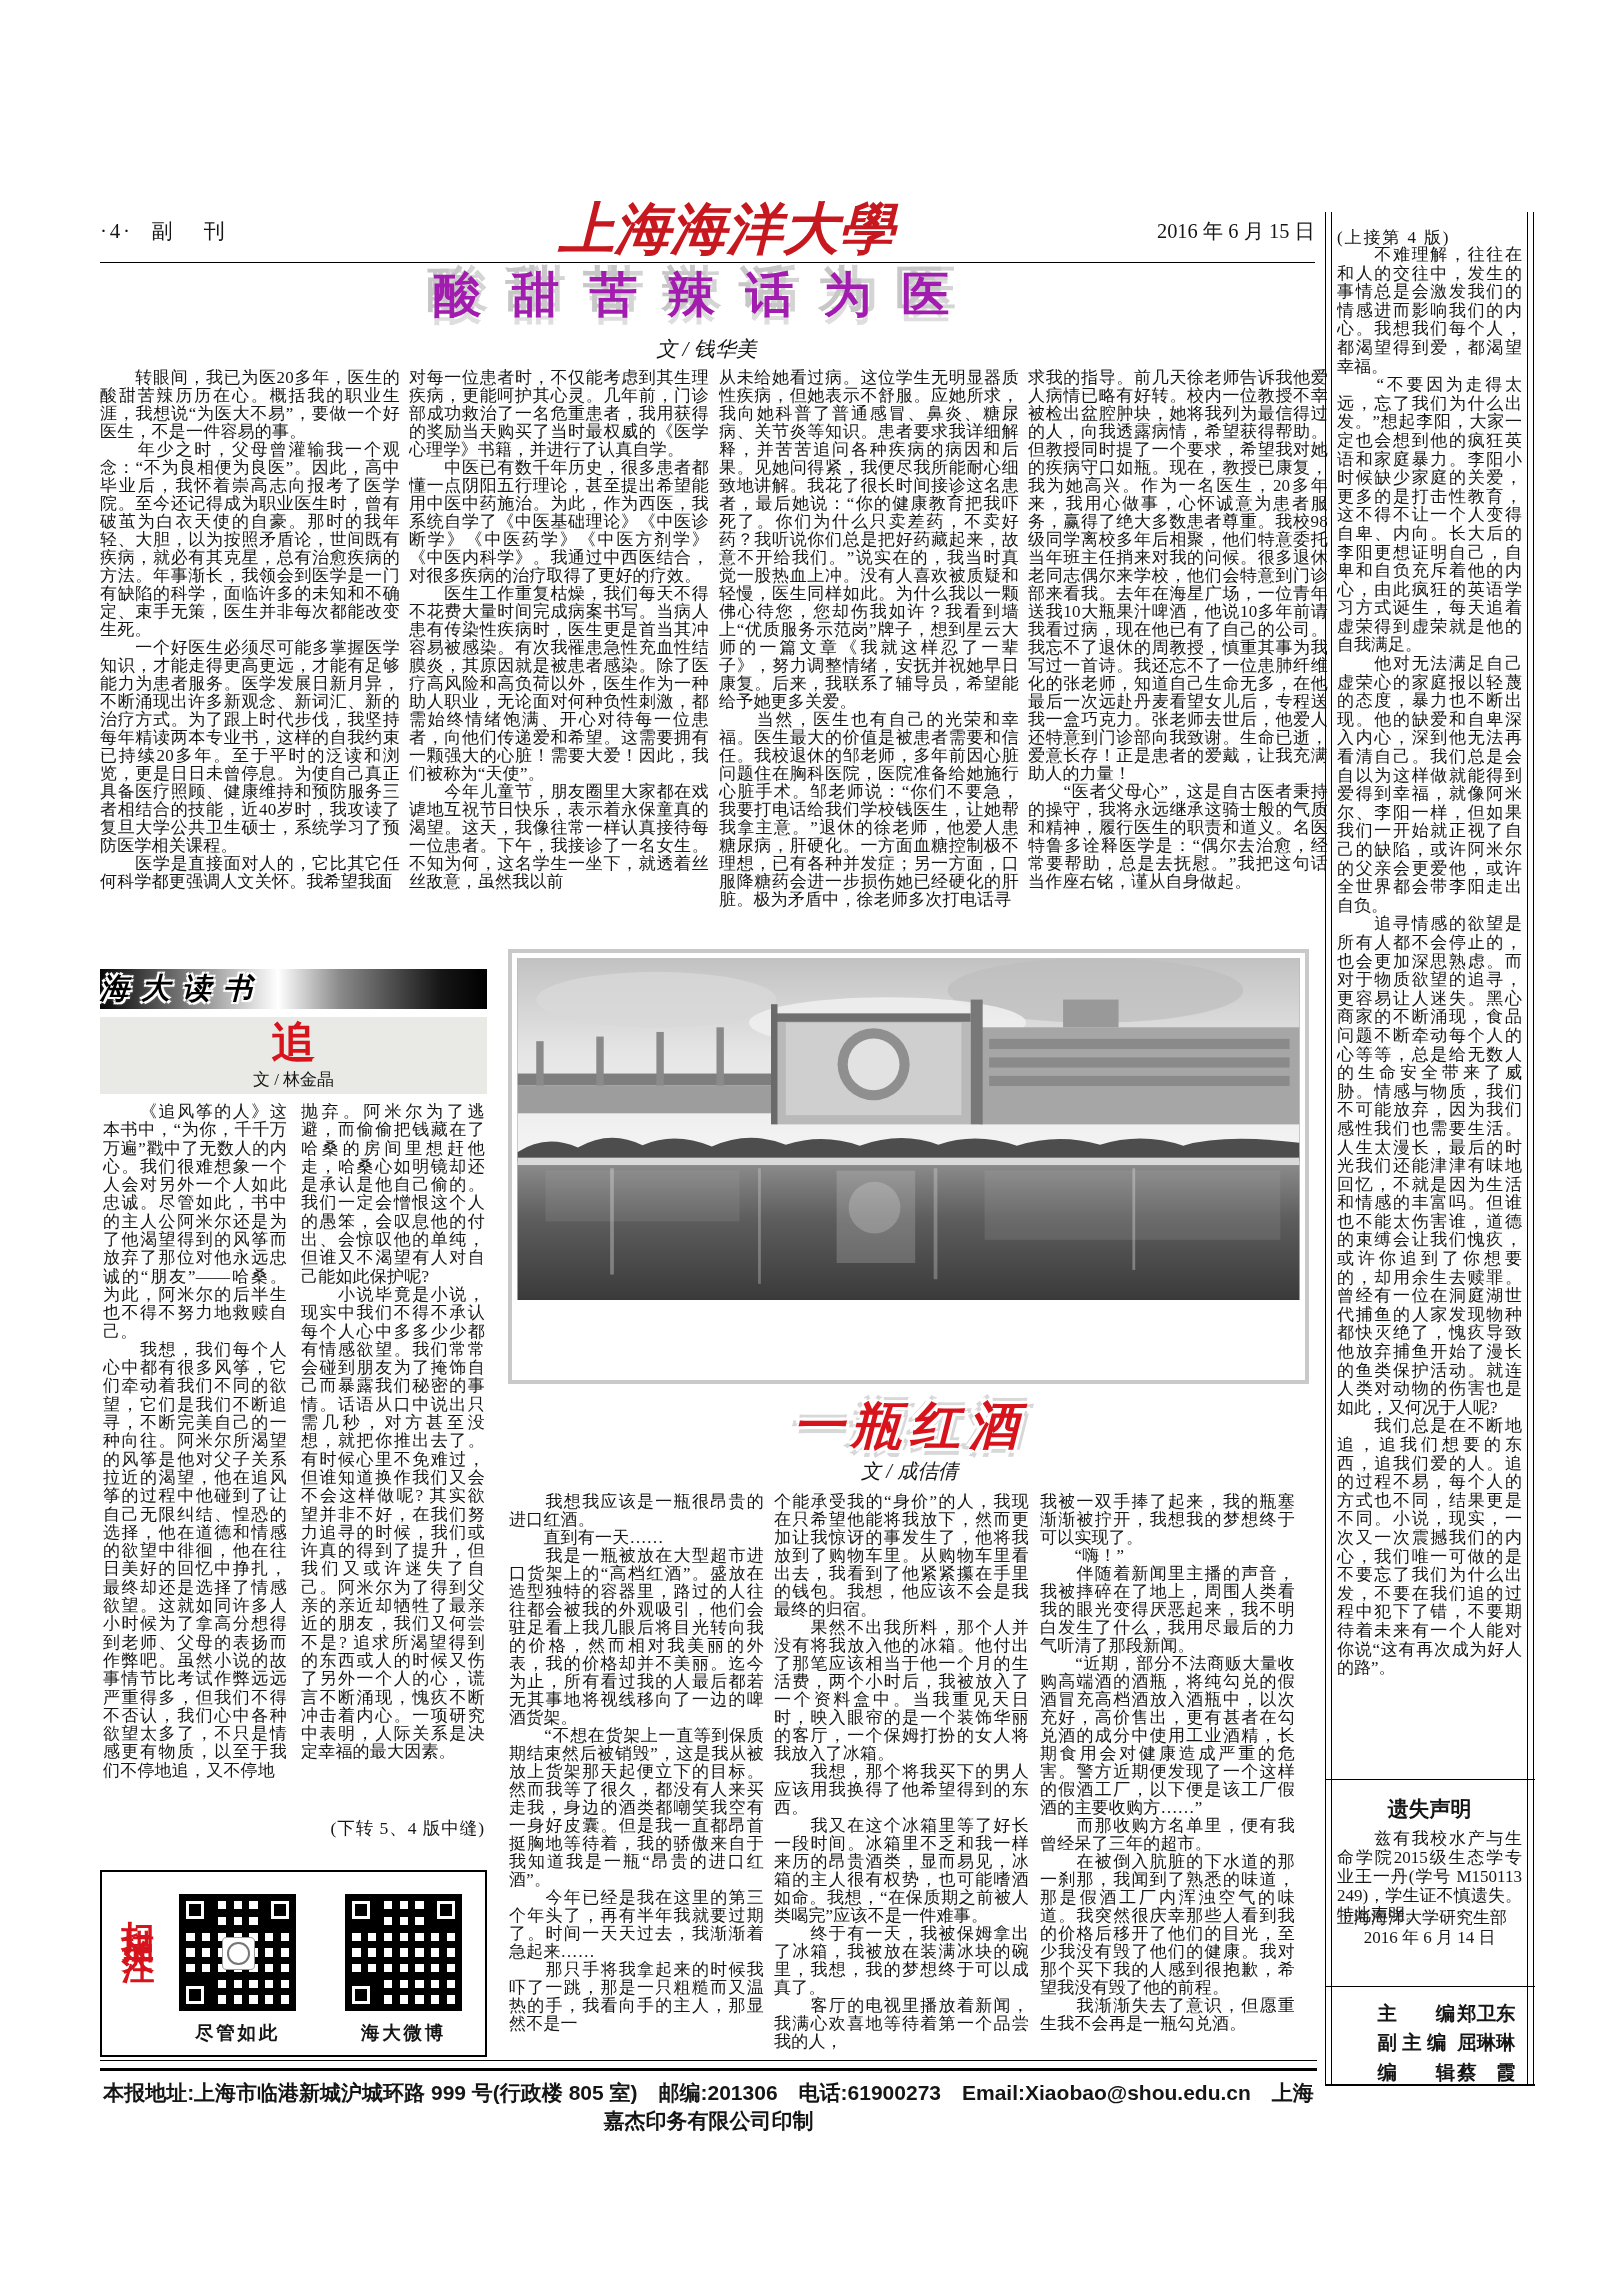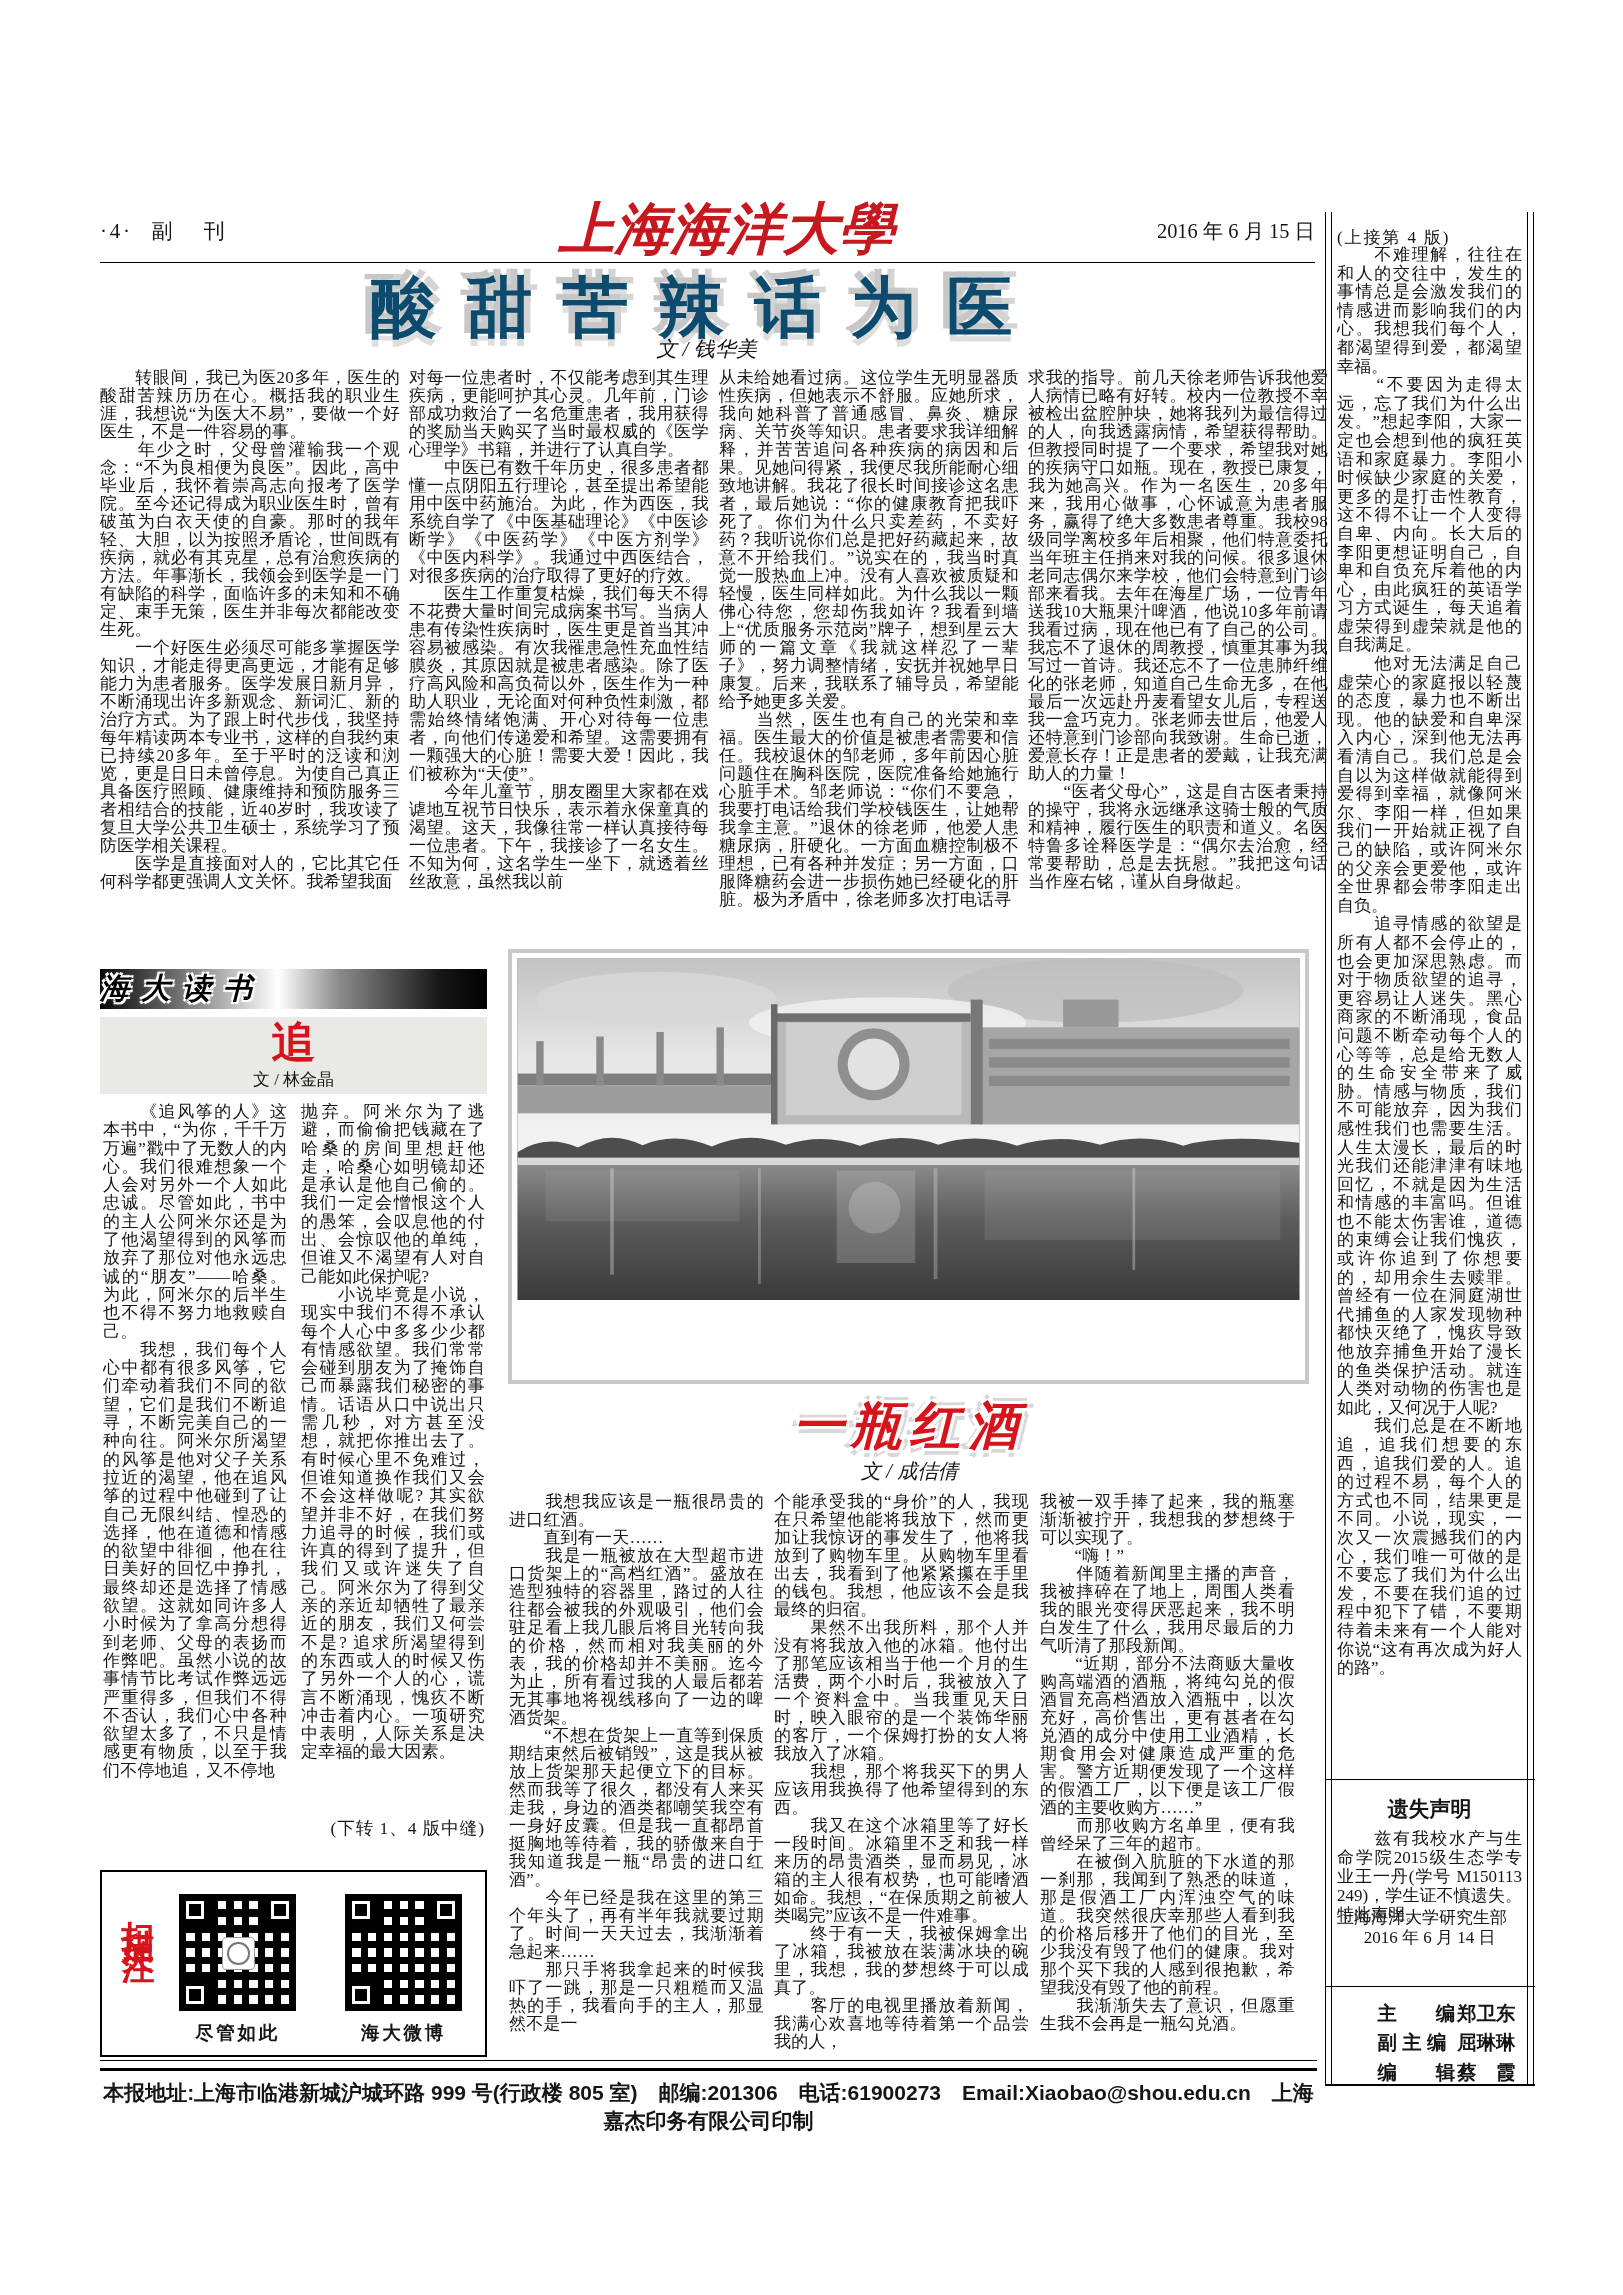--- a/index.html
+++ b/index.html
@@ -13,21 +13,21 @@
   
   .pagenum{left:100px;top:217px;font-size:21px;letter-spacing:2.8px;}
   .pagenum .sec{margin-left:18.5px;letter-spacing:13px;}
   .masthead{left:546px;top:199px;width:361px;text-align:center;
     font-size:56px;font-weight:bold;font-style:italic;color:#c6181e;
     font-family:"DejaVu Serif",serif;background:#fff;line-height:1.05;}
   .issuedate{left:1111px;top:217px;width:204px;text-align:right;font-size:20.4px;}
   .hrule{background:#000;}
   
   .main-title{left:100px;top:263px;width:1213px;text-align:center;
-    font-size:66px;font-weight:bold;letter-spacing:30px;color:#0c4a6e;
+    font-size:48px;font-weight:bold;letter-spacing:30px;color:#a21caf;
     font-family:"Liberation Sans",sans-serif;
     text-shadow:-6.5px -5.6px 0 #c7c7c7,6.5px -5.6px 0 #d4d4d4,0 6.5px 0 #dedede;}
   .main-byline{left:100px;top:335px;width:1213px;text-align:center;font-size:21px;font-style:italic;}
   .col{font-size:17px;line-height:18px;letter-spacing:0.2px;}
   .mcol{top:369px;width:300px;height:595px;overflow:hidden;}
   
   .sb-note{left:1337px;top:226px;width:185px;font-size:17px;letter-spacing:1.9px;}
   .sb-text{left:1337px;top:246px;width:185px;font-size:17px;line-height:18.6px;}
   .lost-title{left:1337px;top:1795px;width:185px;text-align:center;font-size:21px;font-weight:bold;
     font-family:"Liberation Sans",sans-serif;}
@@ -153,21 +153,21 @@
   <span class="banner-t">海大读书</span>
 </div>
 <div class="abs review-box">
   <div class="review-title">追</div>
   <div class="review-byline">文 / 林金晶</div>
 </div>
 <div class="abs col rcol jt" style="left:103px;">　　《追风筝的人》这本书中，“为你，千千万万遍”戳中了无数人的内心。我们很难想象一个人会对另外一个人如此忠诚。尽管如此，书中的主人公阿米尔还是为了他渴望得到的风筝而放弃了那位对他永远忠诚的“朋友”——哈桑。为此，阿米尔的后半生也不得不努力地救赎自己。
 　　我想，我们每个人心中都有很多风筝，它们牵动着我们不同的欲望，它们是我们不断追寻，不断完美自己的一种向往。阿米尔所渴望的风筝是他对父子关系拉近的渴望，他在追风筝的过程中他碰到了让自己无限纠结、惶恐的选择，他在道德和情感的欲望中徘徊，他在往日美好的回忆中挣扎，最终却还是选择了情感欲望。这就如同许多人小时候为了拿高分想得到老师、父母的表扬而作弊吧。虽然小说的故事情节比考试作弊远远严重得多，但我们不得不否认，我们心中各种欲望太多了，不只是情感更有物质，以至于我们不停地追，又不停地</div>
 <div class="abs col rcol jt" style="left:301px;">抛弃。阿米尔为了逃避，而偷偷把钱藏在了哈桑的房间里想赶他走，哈桑心如明镜却还是承认是他自己偷的。我们一定会憎恨这个人的愚笨，会叹息他的付出、会惊叹他的单纯，但谁又不渴望有人对自己能如此保护呢?
 　　小说毕竟是小说，现实中我们不得不承认每个人心中多多少少都有情感欲望。我们常常会碰到朋友为了掩饰自己而暴露我们秘密的事情。话语从口中说出只需几秒，对方甚至没想，就把你推出去了。有时候心里不免难过，但谁知道换作我们又会不会这样做呢? 其实欲望并非不好，在我们努力追寻的时候，我们或许真的得到了提升，但我们又或许迷失了自己。阿米尔为了得到父亲的亲近却牺牲了最亲近的朋友，我们又何尝不是? 追求所渴望得到的东西或人的时候又伤了另外一个人的心，谎言不断涌现，愧疚不断冲击着内心。一项研究中表明，人际关系是决定幸福的最大因素。</div>
-<div class="abs cont-note">(下转 1、4 版中缝)</div>
+<div class="abs cont-note">(下转 5、4 版中缝)</div>
 
 <div class="abs photo-box">
   <div class="photo-area">
     <svg width="783" height="342" viewBox="0 0 1691 740" xmlns="http://www.w3.org/2000/svg">
       <defs>
         <linearGradient id="sky" x1="0" y1="0" x2="0" y2="1">
           <stop offset="0" stop-color="#c2c2c2"></stop>
             <stop offset="0.5" stop-color="#e6e6e6"></stop>
             <stop offset="1" stop-color="#f4f4f4"></stop>
         </linearGradient>

